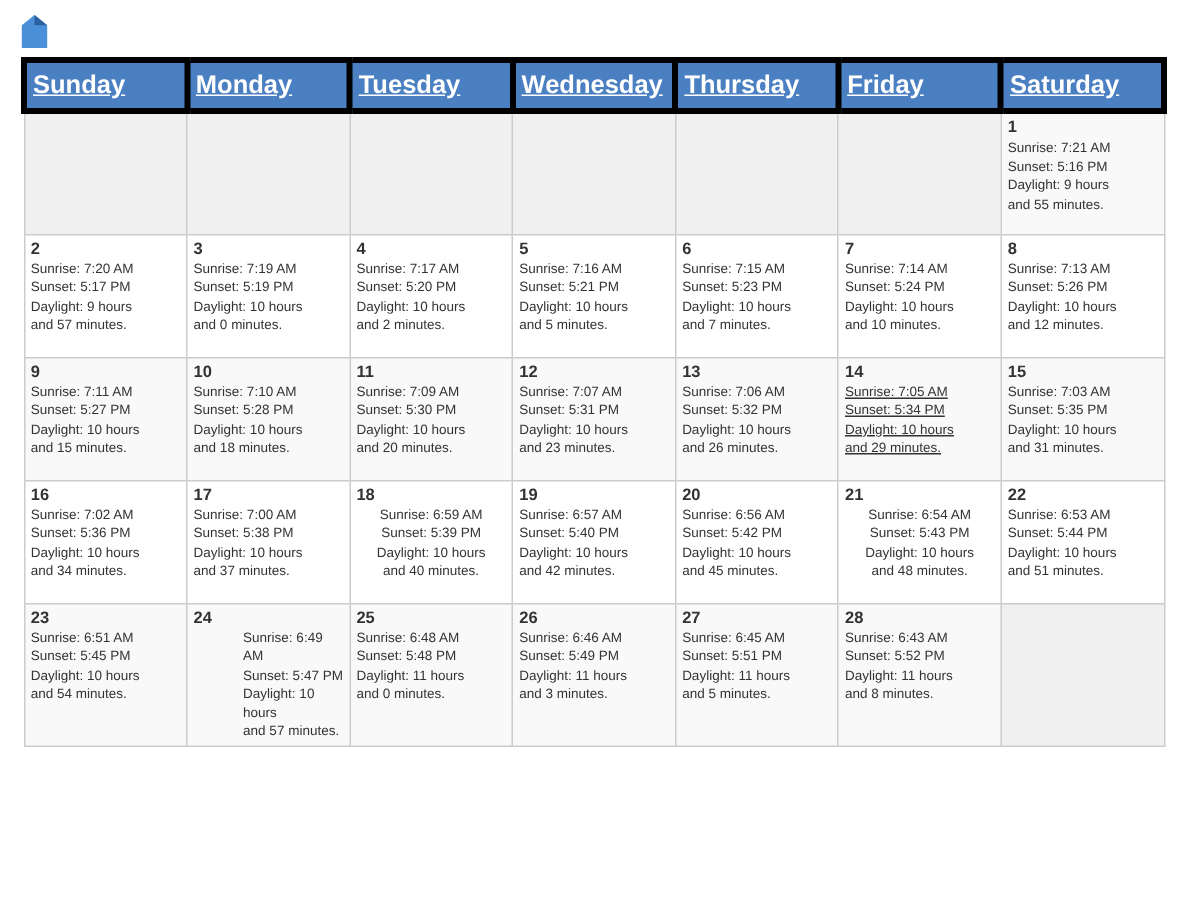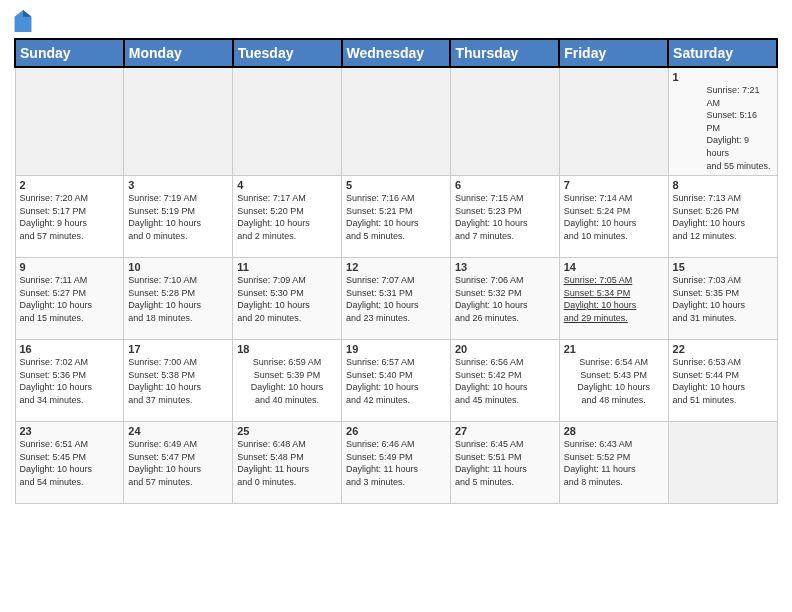--- a/index.html
+++ b/index.html
@@ -50,25 +50,26 @@
       color: #555;
     }
     .calendar {
       width: 100%;
       border-collapse: collapse;
       table-layout: fixed;
     }
     .calendar thead th {
       background: #4a7fc1;
       color: #fff;
-      font-size: 14px;
+      font-size: 17px;
       font-weight: bold;
       padding: 5px 4px;
       text-align: left;
-      border: 2px solid #000000;
+      border: 4px solid #000000;
+      text-decoration: underline;
     }
     .calendar tbody td {
       border: 1px solid #ccc;
       vertical-align: top;
       padding: 3px 4px;
       height: 82px;
       font-size: 9.5px;
       color: #333;
       background: #fff;
     }
@@ -129,21 +130,21 @@
     <tbody id="calendar-body">
     <tr>
           <td class="empty-cell"></td>
           <td class="empty-cell"></td>
           <td class="empty-cell"></td>
           <td class="empty-cell"></td>
           <td class="empty-cell"></td>
           <td class="empty-cell"></td>
           <td>
             <span class="day-num">1</span>
-            <div class="day-info" style="white-space: pre-line; margin-left: 34px;">Sunrise: 7:21 AM
+            <div class="day-info" style="white-space: pre-line;">Sunrise: 7:21 AM
 Sunset: 5:16 PM
 Daylight: 9 hours
 and 55 minutes.</div>
           </td>
         </tr>
         <tr>
           <td>
             <span class="day-num">2</span>
             <div class="day-info" style="white-space: pre-line;">Sunrise: 7:20 AM
 Sunset: 5:17 PM
@@ -298,21 +299,21 @@
         <tr>
           <td>
             <span class="day-num">23</span>
             <div class="day-info" style="white-space: pre-line;">Sunrise: 6:51 AM
 Sunset: 5:45 PM
 Daylight: 10 hours
 and 54 minutes.</div>
           </td>
           <td>
             <span class="day-num">24</span>
-            <div class="day-info" style="white-space: pre-line;">Sunrise: 6:49 AM
+            <div class="day-info" style="white-space: pre-line; margin-left: 33px;">Sunrise: 6:49 AM
 Sunset: 5:47 PM
 Daylight: 10 hours
 and 57 minutes.</div>
           </td>
           <td>
             <span class="day-num">25</span>
             <div class="day-info" style="white-space: pre-line;">Sunrise: 6:48 AM
 Sunset: 5:48 PM
 Daylight: 11 hours
 and 0 minutes.</div>

